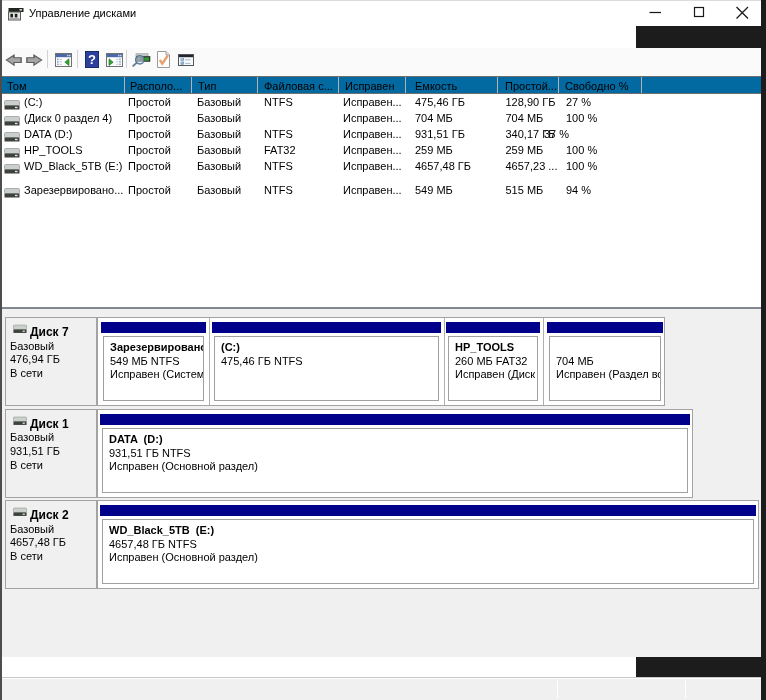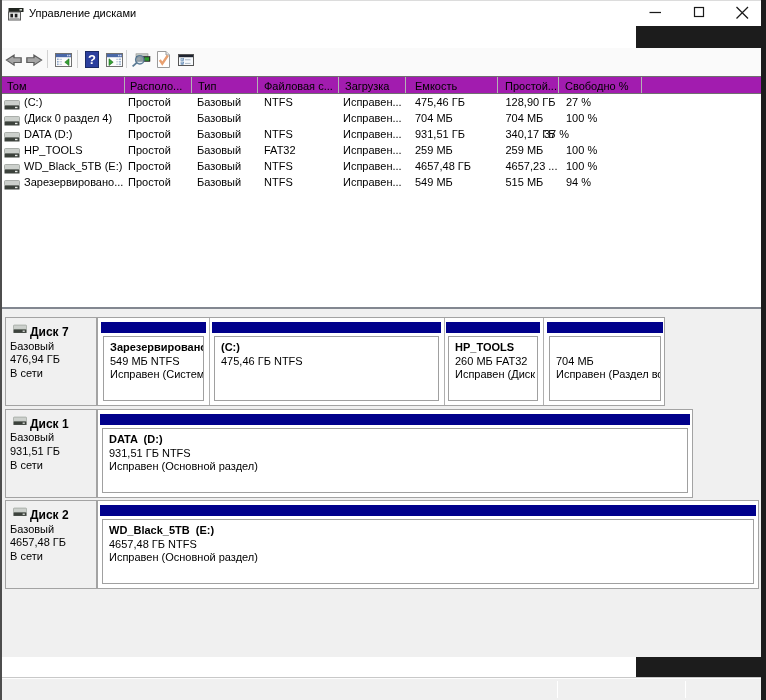--- a/index.html
+++ b/index.html
@@ -17,21 +17,21 @@
   
   #menubar { left:0; top:26px; width:761px; height:21px; background:#fff; border-bottom:1px solid #d9d9d9; }
   .mi { top:4.5px; font-size:11.5px; }
 
   
   #toolbar { left:0; top:48px; width:761px; height:28px; background:#fafafa; }
   .tsep { top:2px; width:1px; height:18px; background:#d2d2d2; }
 
   
   #lv { left:0; top:76px; width:761px; height:231px; background:#fff; border-top:1px solid #6e6e6e; }
-  #hdr { left:0; top:0; width:761px; height:17px; background:#a21caf; border-bottom:1px solid #707070; }
+  #hdr { left:0; top:0; width:761px; height:17px; background:#0369a1; border-bottom:1px solid #707070; }
   .hc { top:2.5px; font-size:11px; color:#000; }
   .hline { top:0; width:1px; height:16px; background:#b3b3b3; }
   .row { left:0; width:761px; height:16px; }
   .c { font-size:11px; color:#000; top:2px; }
 
   
   #split { left:0; top:307px; width:761px; height:2px; background:#828790; }
 
   
   #graph { left:0; top:309px; width:761px; height:348px; background:#f0f0f0; }
@@ -145,21 +145,21 @@
     </svg>
   </div>
 
   <div class="abs" id="lv">
 
     <div class="abs" id="hdr">
       <div class="abs hc" style="left:7px">Том</div>
       <div class="abs hc" style="left:130px">Располо...</div>
       <div class="abs hc" style="left:198px">Тип</div>
       <div class="abs hc" style="left:264px">Файловая с...</div>
-      <div class="abs hc" style="left:345px">Загрузка</div>
+      <div class="abs hc" style="left:345px">Исправен</div>
       <div class="abs hc" style="left:415px">Емкость</div>
       <div class="abs hc" style="left:505px">Простой...</div>
       <div class="abs hc" style="left:565px">Свободно %</div>
       <div class="abs hline" style="left:124px"></div>
       <div class="abs hline" style="left:191px"></div>
       <div class="abs hline" style="left:257px"></div>
       <div class="abs hline" style="left:338px"></div>
       <div class="abs hline" style="left:405px"></div>
       <div class="abs hline" style="left:497px"></div>
       <div class="abs hline" style="left:558px"></div>
@@ -232,21 +232,21 @@
   </svg>
         <div class="abs c" style="left:24px">WD_Black_5TB (E:)</div>
         <div class="abs c" style="left:128px">Простой</div>
         <div class="abs c" style="left:197px">Базовый</div>
         <div class="abs c" style="left:264px">NTFS</div>
         <div class="abs c" style="left:343px">Исправен...</div>
         <div class="abs c" style="left:415px">4657,48 ГБ</div>
         <div class="abs c" style="left:505.5px">4657,23 ...</div>
         <div class="abs c" style="left:566px">100 %</div>
       </div>
-      <div class="abs row" style="top: 97px;">
+      <div class="abs row" style="top: 105px;">
         <svg class="abs" style="left:4px;top:6px" width="16" height="10" viewBox="0 0 16 10">
     <rect x="0.5" y="0.5" width="15" height="5" rx="1" fill="#ccd0cc" stroke="#9aa09a" stroke-width="0.8"></rect>
     <rect x="0.5" y="5.5" width="15" height="4" fill="#3c423c"></rect>
     <rect x="11" y="6.8" width="2.5" height="1.4" fill="#e8ece8"></rect>
   </svg>
         <div class="abs c" style="left:24px">Зарезервировано...</div>
         <div class="abs c" style="left:128px">Простой</div>
         <div class="abs c" style="left:197px">Базовый</div>
         <div class="abs c" style="left:264px">NTFS</div>
         <div class="abs c" style="left:343px">Исправен...</div>

